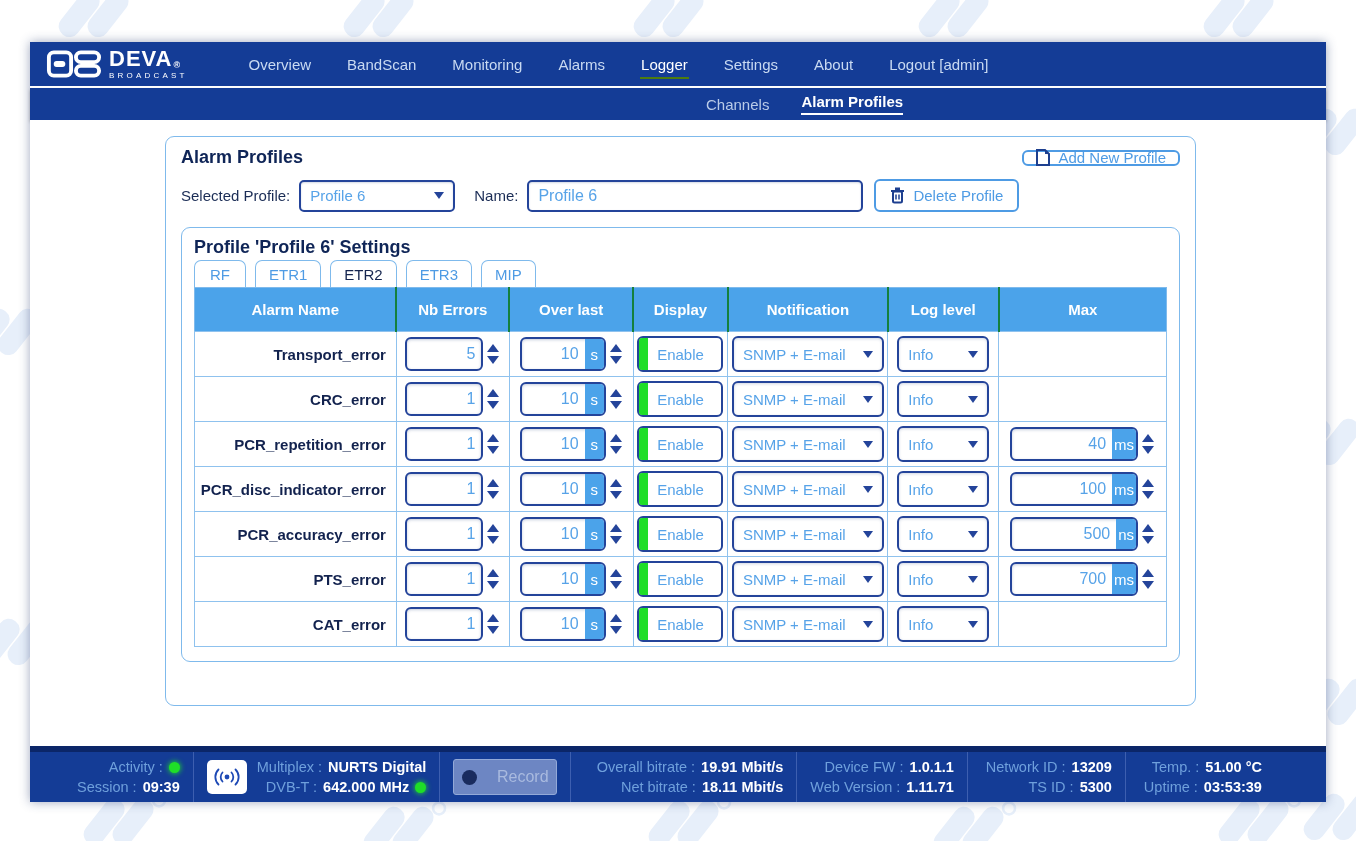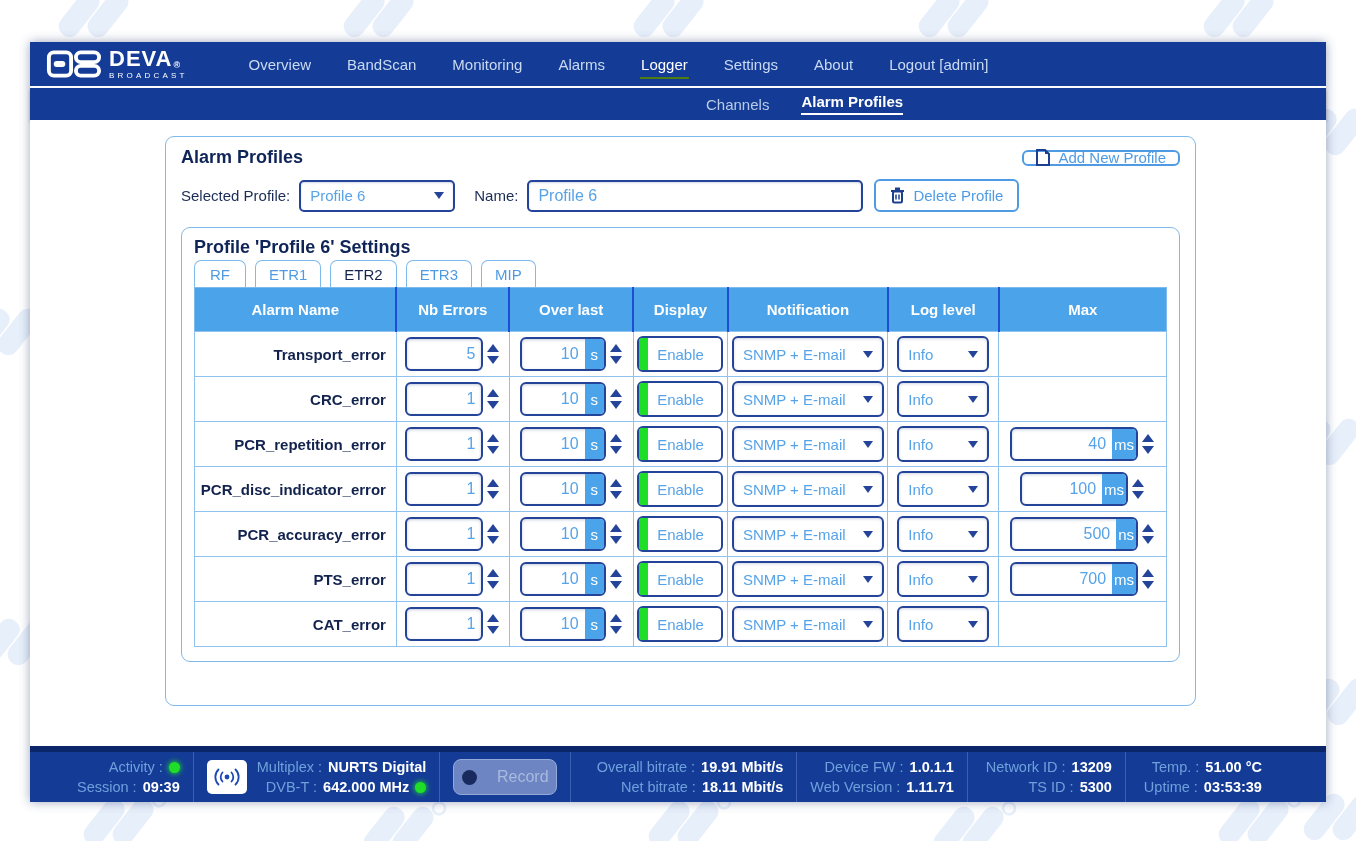--- a/index.html
+++ b/index.html
@@ -58,21 +58,21 @@
 
   .inner-panel{margin-top:15px;border:1px solid #7FBAEC;border-radius:9px;padding:9px 12px 14px;background:#fff;}
   .tabs{display:flex;gap:9px;margin-top:2px;}
   .tab{min-width:52px;padding:5px 13px 4px;text-align:center;border:1px solid #7FBAEC;border-bottom:none;
        border-radius:7px 7px 0 0;color:#4E9BE4;font-size:15px;background:#fff;cursor:pointer;position:relative;}
   .tab::after{content:"";position:absolute;left:0;right:0;bottom:-1px;height:1px;background:#7FBAEC;}
   .tab.active{color:#15254F;}
   .tab.active::after{background:#fff;}
 
   table{width:100%;border-collapse:collapse;border:1px solid #7FBAEC;position:relative;z-index:1;}
-  th{background:#4BA3EA;color:#fff;font-size:15px;height:44px;border-right:2px solid #1d4ed8;}
+  th{background:#4BA3EA;color:#fff;font-size:15px;height:44px;border-right:2px solid #15803d;}
   th:last-child{border-right:none;}
   td{border:1px solid #8FC2EE;height:45px;text-align:center;vertical-align:middle;}
   td.c-name{font-weight:bold;color:#12224E;text-align:right;padding-right:10px;font-size:15px;}
 
   .spin{display:inline-flex;align-items:center;gap:3px;}
   .spin-box{border:2px solid #24449A;border-radius:6px;height:34px;display:flex;align-items:center;
             overflow:hidden;background:#fff;box-shadow:inset 0 1px 3px rgba(30,60,120,.25);}
   .spin-val{flex:1;text-align:right;color:#57A3E8;font-size:16px;padding:0 6px;}
   .spin-unit{background:#4BA3EA;color:#fff;font-size:15px;align-self:stretch;display:flex;align-items:center;
              justify-content:center;min-width:19px;padding:0 2px;}
@@ -90,21 +90,21 @@
   .fseg{height:100%;display:flex;flex-direction:column;justify-content:center;padding:0 13px;
         border-left:1px solid #3D5FB0;}
   .fseg.row{flex-direction:row;align-items:center;}
   .fseg:first-child{border-left:none;margin-left:34px;}
   .fline{display:flex;justify-content:flex-end;align-items:center;gap:6px;line-height:20px;font-size:14.5px;}
   .flabel{color:#6FA0DC;}
   .fval{color:#fff;font-weight:bold;}
   .dot{width:11px;height:11px;border-radius:50%;background:#1FDE28;box-shadow:0 0 5px 1px rgba(31,222,40,.8);}
   .icon-box{width:40px;height:34px;background:#fff;border-radius:5px;display:flex;align-items:center;
             justify-content:center;margin-right:10px;}
-  .record-btn{width:104px;height:36px;background:#6D86C3;border:1px solid #93A9D8;border-radius:8px;
+  .record-btn{width:104px;height:36px;background:#6D86C3;border:1px solid #93A9D8;border-radius:3px;
               display:flex;align-items:center;justify-content:center;gap:20px;color:#A9BADF;font-size:16px;
               cursor:default;}
   .rec-circle{width:15px;height:15px;border-radius:50%;background:#192B5E;}
 </style>
 </head>
 <body>
 
 <div id="wm-layer">
     <svg viewBox="0 0 110 100" class="wm" style="left: 55px; top: -28px; width: 93.5px; height: 85px;">
       <g fill="#E7EFFA">
@@ -466,21 +466,21 @@
                   </div></td>
                 <td><div class="selectbox cellsel" style="width: 152px;">
                     <span class="txt">SNMP + E-mail</span>
                     <i class="tri down"></i>
                   </div></td>
                 <td><div class="selectbox cellsel" style="width: 92px;">
                     <span class="txt">Info</span>
                     <i class="tri down"></i>
                   </div></td>
                 <td><div class="spin">
-                    <div class="spin-box" style="width: 108px;">
+                    <div class="spin-box" style="width: 128px;">
                       <span class="spin-val">100</span>
                       <span class="spin-unit">ms</span>
                     </div>
                     <div class="spin-arrows">
                       <i class="tri up2"></i>
                       <i class="tri down2"></i>
                     </div>
                   </div></td>
               </tr>
               <tr>

